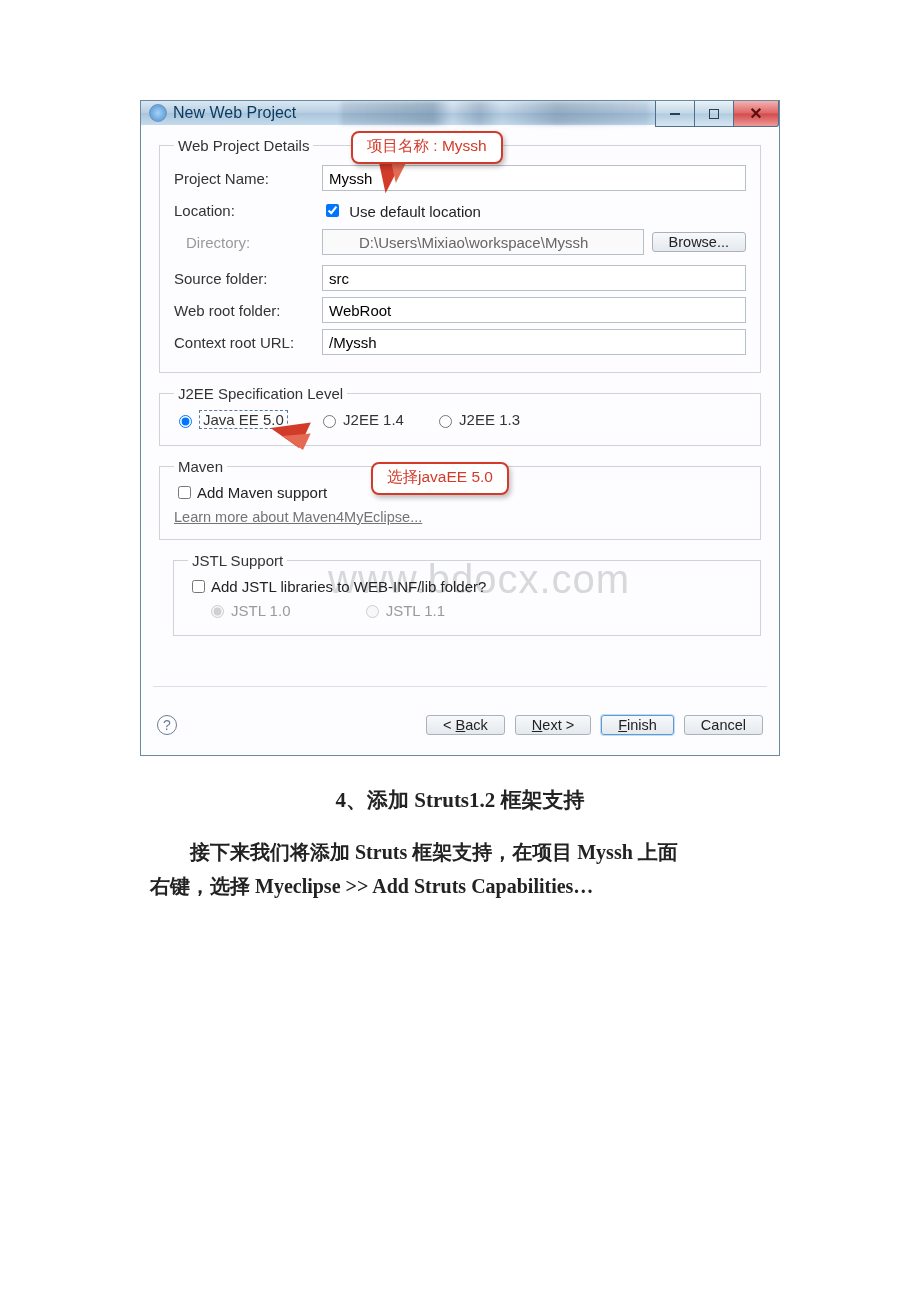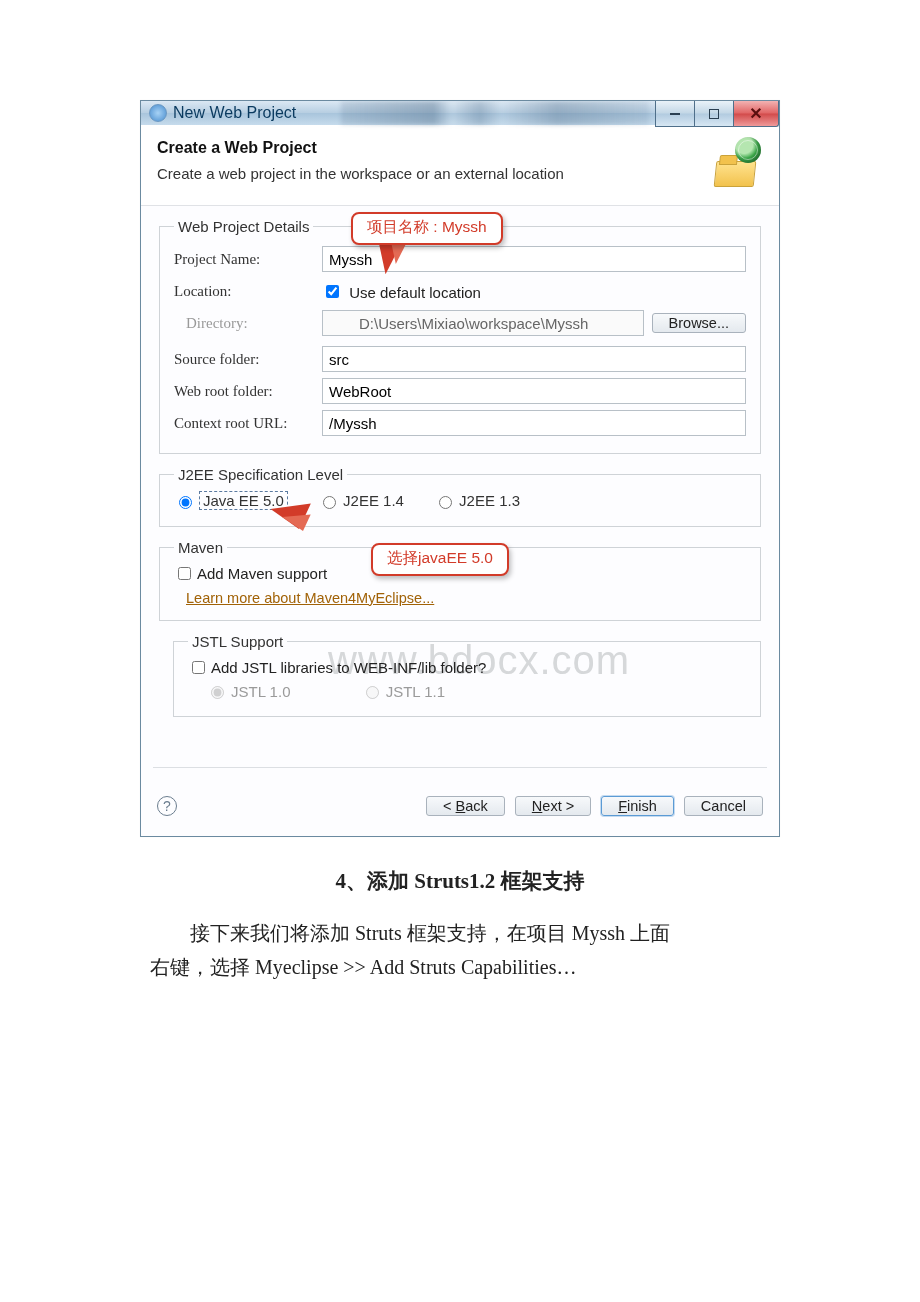--- a/index.html
+++ b/index.html
@@ -87,21 +87,21 @@
     .body { padding: 0 12px 10px 12px; }
 
     fieldset {
       border:1px solid #cfd3d7;
       margin: 12px 6px 8px 6px;
       padding: 8px 14px 14px 14px;
     }
     legend { padding: 0 4px; color:#333; font-size:15px; }
 
     .row { display:flex; align-items:center; min-height:32px; }
-    .lbl { width: 148px; color:#333;font-family:Liberation Serif, serif; }
+    .lbl { width: 148px; color:#333; }
     .lbl.dim { color:#9a9a9a; padding-left:12px; }
     .tin {
       flex:1; height:26px;
       border:1px solid #b8c0c7;
       background:#fff;
       padding: 2px 6px;
       font-family: inherit; font-size:15px;
     }
     .tin.dim { color:#666; background:#fafafa;padding-left:36px; }
     .chk { margin-right:6px; }
@@ -111,21 +111,21 @@
       background: linear-gradient(#f7f9fb, #e4e9ee);
       border:1px solid #a9b2bc;
       border-radius:3px;
       font-family: inherit; font-size:14.5px; color:#222;
     }
     .btn.def { border-color:#5b9bd5; box-shadow:0 0 0 1px rgba(91,155,213,.35); }
 
     .radio-row label { margin-right: 26px; color:#333; display:inline-flex; align-items:center; gap:4px; }
     .radio-row label.dim { color:#9a9a9a; }
     .dotted { border:1px dashed #5a7aa0; padding:0 3px; }
-    a.lnk { color:#a16207; font-size:14.5px;margin-left:12px; }
+    a.lnk { color:#737373; font-size:14.5px; }
     .sep { border:none; border-top:1px solid #dcdfe3; margin: 50px 0 0 0; }
 
     .footer {
       display:flex; align-items:center; justify-content:flex-end;
       gap:10px; padding: 18px 16px 20px 16px;
     }
     .help {
       margin-right:auto; width:20px; height:20px; border:1.5px solid #6b7d8f;
       border-radius:50%; display:flex; align-items:center; justify-content:center;
       color:#6b7d8f; font-size:14px;
@@ -182,30 +182,20 @@
           </div>
         <div class="winbtn max">
             <span></span>
           </div>
         <div class="winbtn close">
             <span>✕</span>
           </div>
       </div>
     </div>
 
-    <div class="header">
-      <div>
-        <h2>Create a Web Project</h2>
-        <p>Create a web project in the workspace or an external location</p>
-      </div>
-      <div class="header-icon">
-        <div class="folder"></div>
-        <div class="globe"></div>
-      </div>
-    </div>
 
     <div class="body">
 
       <div class="callout-wrap">
         <div class="callout" style="left:198px; top:-6px;">项目名称 : Myssh</div>
         <div class="arrow" style="left:222px; top:22px; transform:rotate(18deg);"></div>
         <div class="arrow inner" style="left:227px; top:22px; transform:rotate(18deg) scale(.7);"></div>
       </div>
 
       <fieldset>
@@ -307,16 +297,16 @@
       <button class="btn"><span>&lt; <u>B</u>ack</span></button>
       <button class="btn"><span><u>N</u>ext &gt;</span></button>
       <button class="btn def"><span><u>F</u>inish</span></button>
       <button class="btn"><span>Cancel</span></button>
     </div>
 
   </div>
 
   <div class="article">
     <h3>4、添加 Struts1.2 框架支持</h3>
-    <p style="text-indent:2em;">接下来我们将添加 Struts 框架支持，在项目 Myssh 上面右键，选择 Myeclipse &gt;&gt; Add Struts Capabilities…</p>
+    <p style="text-indent:2em;font-weight:bold;">接下来我们将添加 Struts 框架支持，在项目 Myssh 上面右键，选择 Myeclipse &gt;&gt; Add Struts Capabilities…</p>
   </div>
 
 </div>
 
 </body></html>

